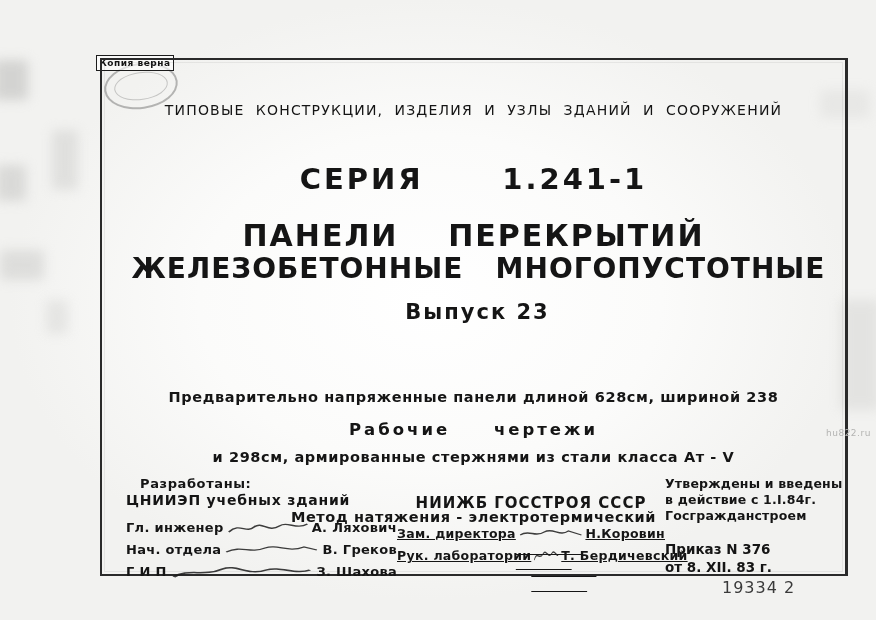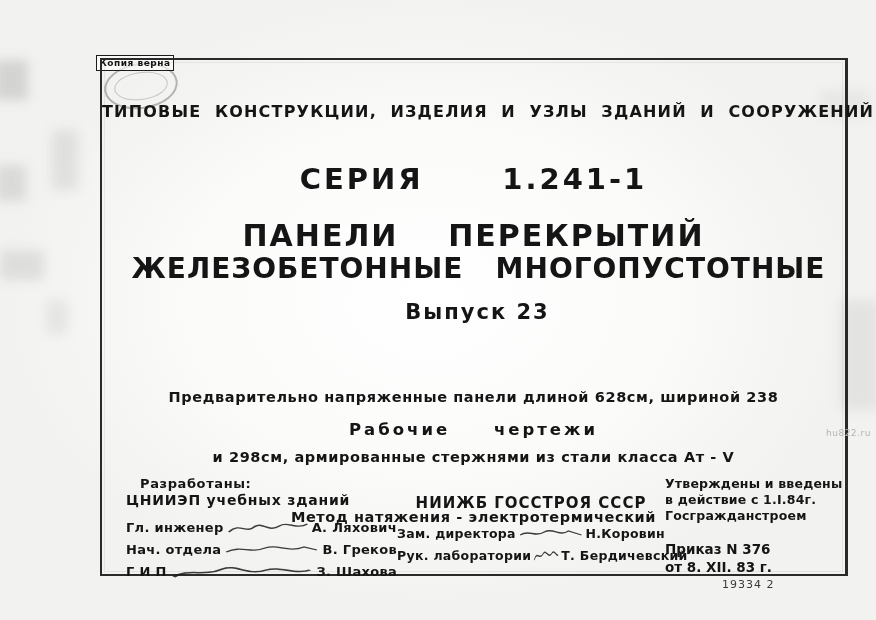--- a/index.html
+++ b/index.html
@@ -106,23 +106,23 @@
     color: #151515;
     font-family: "DejaVu Sans", sans-serif;
     text-align: center;
     white-space: pre;
   }
 
   #line-header {
     position: absolute;
     left: 0; right: 0;
     top: 42px;
-    font-size: 16px;
+    font-size: 14px;
     letter-spacing: 1.2px;
-    font-weight: 700;
+    font-weight: 400;
   }
 
   #line-series {
     position: absolute;
     left: 0; right: 0;
     top: 102px;
     font-size: 29px;
     letter-spacing: 3px;
     font-weight: bold;
   }
@@ -230,32 +230,32 @@
     opacity: .85;
   }
   .sig-name { flex: 0 0 auto; }
 
   #col-left .sig-head   { margin-left: 14px; }
   #col-left .org-line   { font-size: 14px; font-weight: 700; letter-spacing: .8px; margin-top: 1px; white-space: pre;}
   #col-left .rows       { margin-top: 12px; }
   #col-left .sig-row    { margin-top: 7px; }
 
   #col-mid .sig-org     { text-align: center; margin-top: 18px; }
-  #col-mid .rows        { margin-top: 14px; }
+  #col-mid .rows        { margin-top: 14px; text-decoration: underline; }
   #col-mid .sig-row     { margin-top: 7px; font-size: 12.5px; }
 
   #col-right .approve   { font-size: 12.5px; font-weight: 700; line-height: 16px; letter-spacing: .2px; white-space: pre;}
   #col-right .order     { font-size: 13.5px; font-weight: 700; line-height: 18px; margin-top: 16px; white-space: pre;}
 
   
   #archive-no {
     position: absolute;
     left: 722px;
     top: 578px;
-    font-size: 11px;
+    font-size: 16px;
     letter-spacing: 1px;
     color: #3a3a3a;
     font-family: "DejaVu Sans", sans-serif;
   }
 
   
   #watermark {
     position: absolute;
     left: 826px;
     top: 428px;

